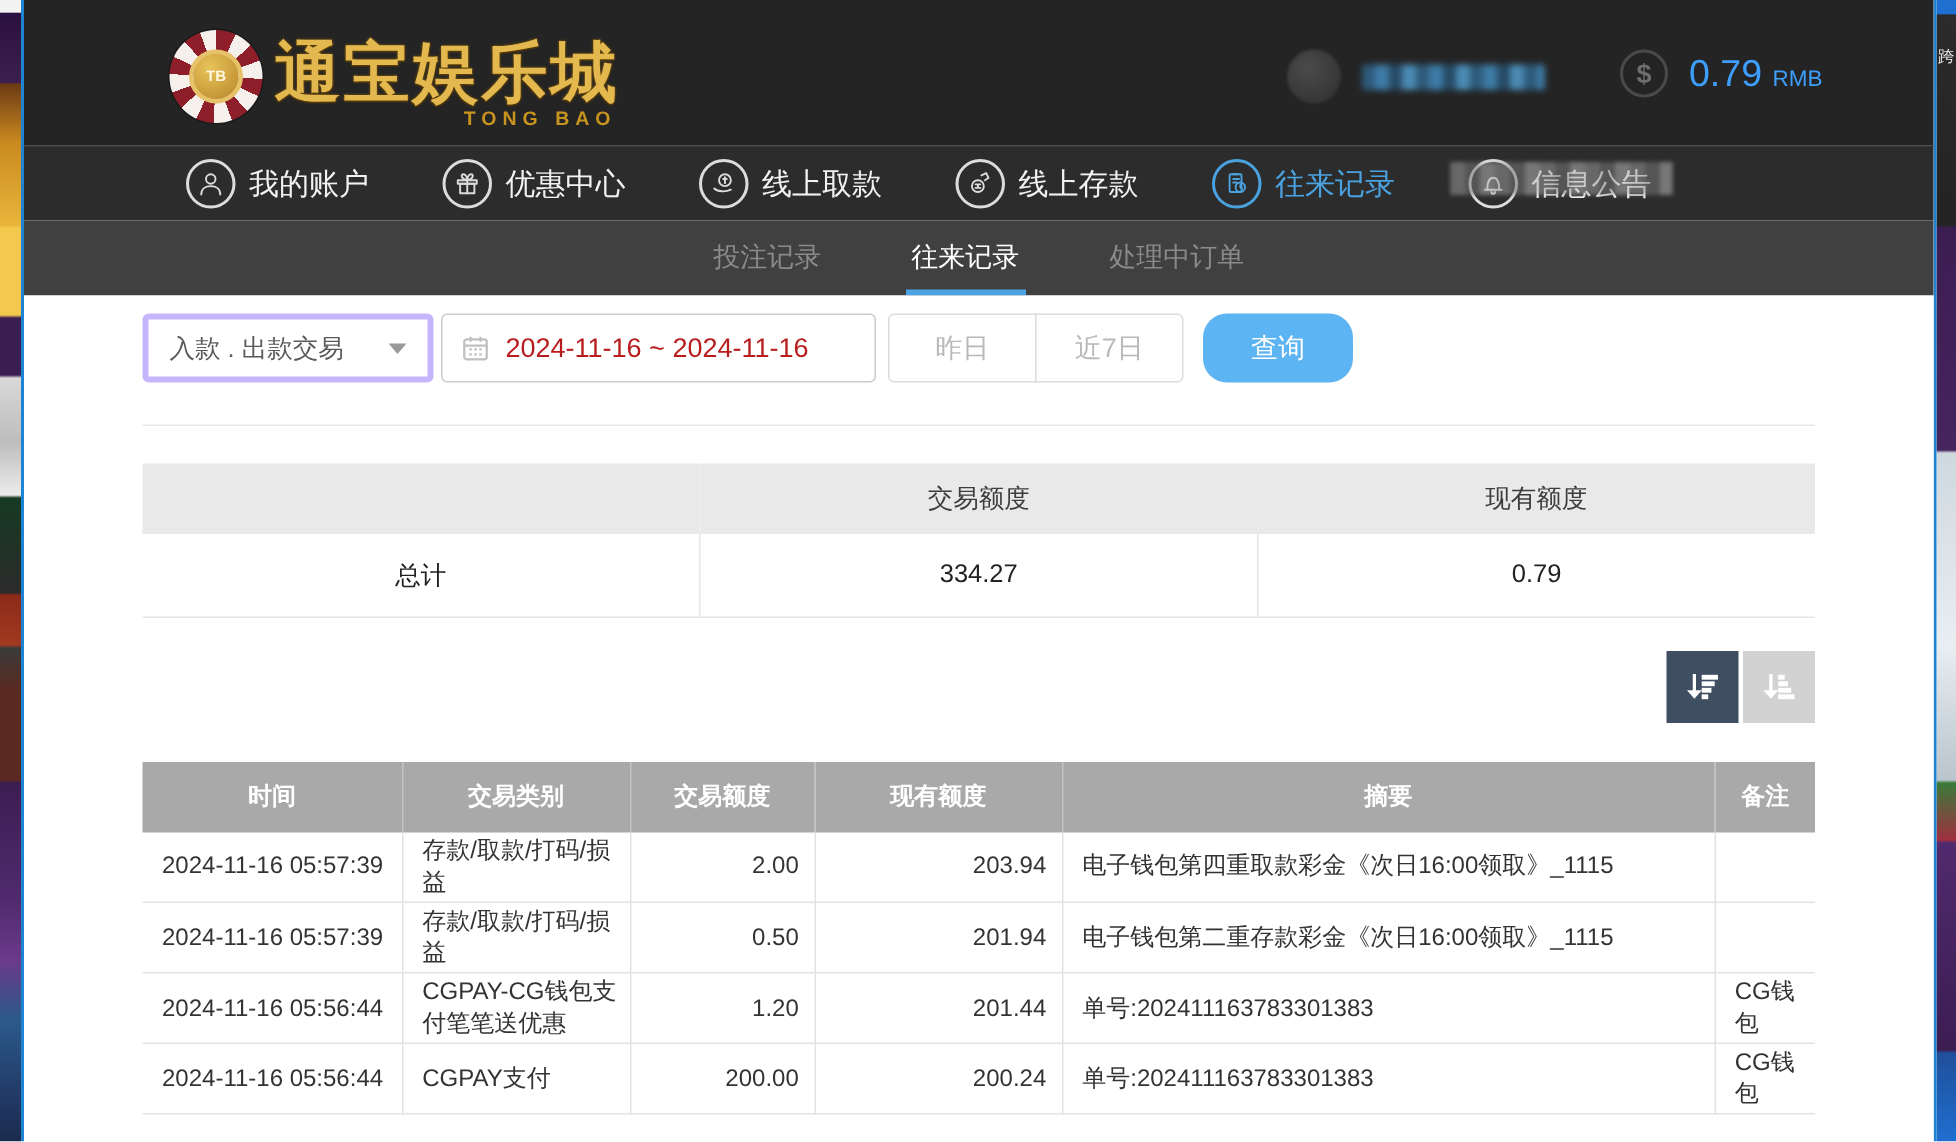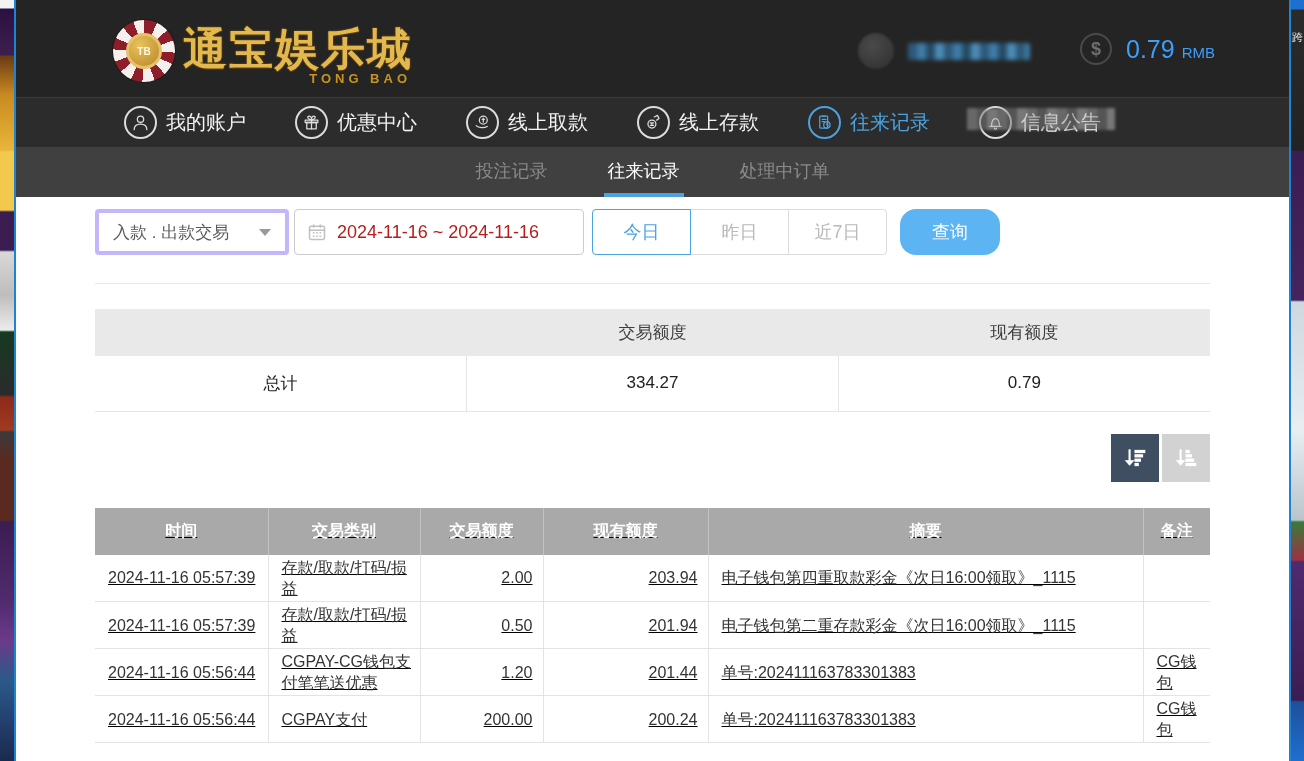--- a/index.html
+++ b/index.html
@@ -113,21 +113,21 @@
 
   
   .sort-row { margin-top:22px; display:flex; justify-content:flex-end; }
   .sort-btn { width:48px; height:48px; display:flex; align-items:center; justify-content:center;
     cursor:pointer; margin-left:3px; }
   .sort-btn.dark { background:#3f4e61; }
   .sort-btn.light { background:#d2d2d2; }
   .sort-btn svg { stroke:#fff; fill:#fff; }
 
   
-  .records { margin-top:26px; width:100%; border-collapse:collapse; table-layout:fixed;text-decoration:underline; }
+  .records { margin-top:26px; width:100%; border-collapse:collapse; table-layout:fixed; }
   .records thead td { height:47px; background:#a9a9a9; color:#fff; font-weight:bold;
     font-size:16px; text-align:center; border-right:1px solid #c2c2c2; }
   .records thead td:last-child { border-right:none; }
   .records tbody td { height:47px; background:#fff; font-size:16px; color:#333;
     border-bottom:1px solid #e3e3e3; border-right:1px solid #e3e3e3; line-height:21px;
     padding:2px 8px; overflow:hidden; }
   .records tbody td:last-child { border-right:none; }
   .records td.num { text-align:right; padding-right:10px; }
   .records td.left { text-align:left; padding-left:13px; }
 </style>
@@ -249,21 +249,20 @@
           <span class="cal">
             <svg width="20" height="20" viewBox="0 0 24 24" fill="none" stroke="#c0c0c0" stroke-width="1.8">
               <rect x="3" y="5" width="18" height="16" rx="2"></rect>
                 <path d="M3 10h18M8 3v4M16 3v4"></path>
               <path d="M7 13h2M11 13h2M15 13h2M7 17h2M11 17h2M15 17h2"></path>
               </svg>
           </span>
           <span>2024-11-16 ~ 2024-11-16</span>
         </div>
         <div class="btn-group">
-          <button class="qbtn active">今日</button>
           <button class="qbtn">昨日</button>
           <button class="qbtn">近7日</button>
         </div>
         <button class="search-btn">查询</button>
       </div>
 
       <div class="divider"></div>
 
       <table class="summary">
         <thead>

